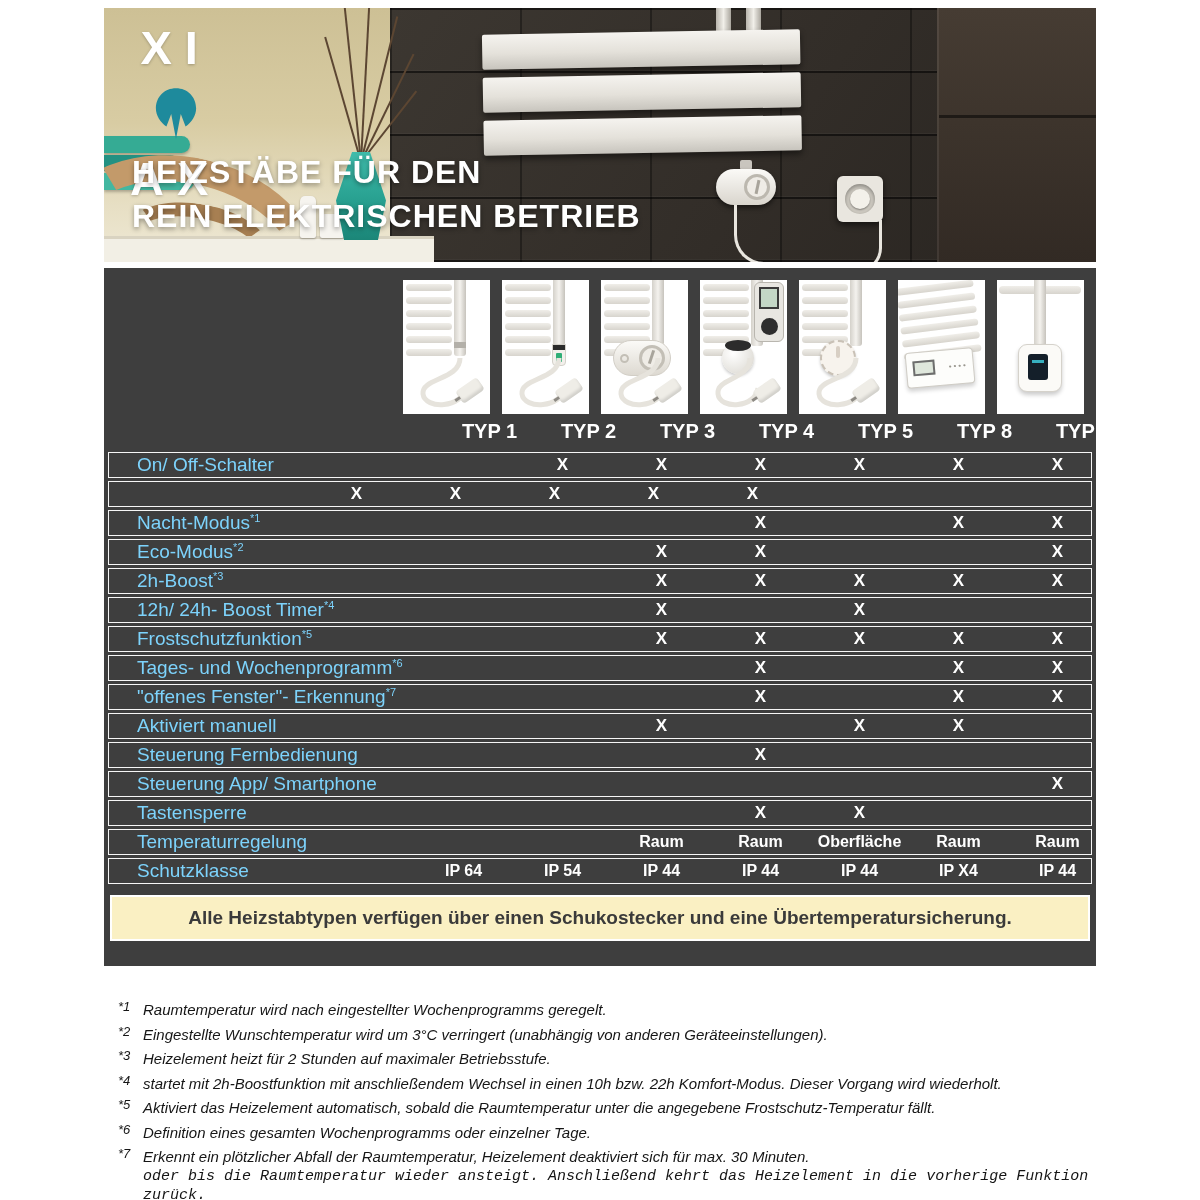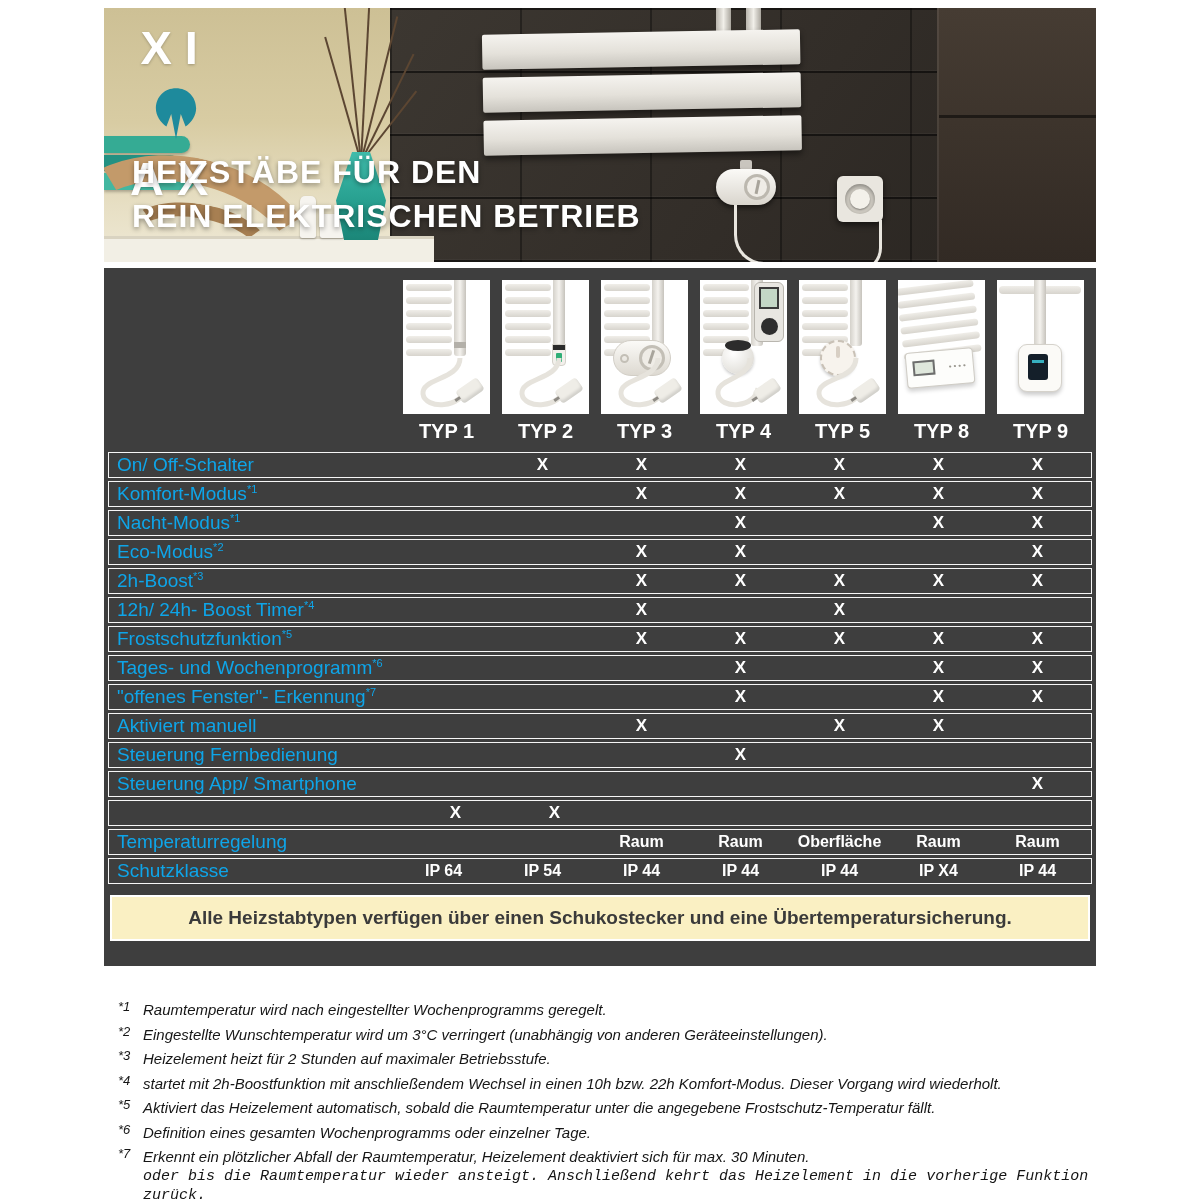--- a/index.html
+++ b/index.html
@@ -129,26 +129,26 @@
   .panel .lcd { position:absolute; left:6px; top:8px; width:22px; height:15px; background:#dfe7dc; border:2px solid #6e6e6e; }
   .panel .dots { position:absolute; right:5px; top:12px; color:#9a978f; font-size:8px; letter-spacing:2px; }
   .box7 { position:absolute; left:21px; top:64px; width:44px; height:48px; border-radius:9px;
     background:#fbfaf7; border:1px solid #d5d2cb; box-shadow:0 3px 4px rgba(0,0,0,.2); }
   .box7 .screen { position:absolute; left:9px; top:9px; width:20px; height:26px; border-radius:3px; background:#141f2a; }
   .box7 .screen::after { content:""; position:absolute; left:4px; top:6px; width:12px; height:3px; background:#37b0c0; }
   .rod.center { left:37px; }
   .topbar { position:absolute; left:2px; top:6px; width:82px; height:8px; border-radius:4px;
     background:linear-gradient(180deg,#f0eee9,#d7d4cd); }
 
-  .typlabels { display:flex; padding:6px 16px 9px 4px; }
+  .typlabels { display:flex; padding:6px 16px 9px 4px;margin-left:43px; }
   .typlabels .tl { color:#ffffff; font-weight:bold; font-size:20px; text-align:center; width:99px; flex:none; }
 
   .rowsarea { padding:0 0 0 0; }
   .frow { display:flex; align-items:center; height:26px; border:1px solid #f6f6f6; margin:0 4px 3px 4px; background:#3e3e3e; }
-  .frow .lab { width:285px; flex:none; padding-left:8px; color:#0ea5e9; font-size:19px; white-space:nowrap; }
+  .frow .lab { width:285px; flex:none; padding-left:8px; color:#7dd3fc; font-size:19px; white-space:nowrap;margin-left:20px; }
   .frow .lab sup { font-size:11px; }
   .frow .cell { width:99px; flex:none; text-align:center; color:#ffffff; font-weight:bold; font-size:17px; }
   .frow .cell.txt { font-size:16px; }
 
   .note { margin:11px 6px 0 6px; height:46px; border:2px solid #ffffff; background:#faf0c3;
     display:flex; align-items:center; justify-content:center;
     color:#3a3a3a; font-weight:bold; font-size:19px; }
 
   
   .footnotes { position:absolute; left:118px; top:1000px; width:990px; color:#151515;
@@ -359,21 +359,20 @@
         <div class="lab"><span>On/ Off-Schalter</span><sup></sup></div>
         <div class="cell"></div>
           <div class="cell">X</div>
           <div class="cell">X</div>
           <div class="cell">X</div>
           <div class="cell">X</div>
           <div class="cell">X</div>
           <div class="cell">X</div>
       </div>
       <div class="frow">
-        <div class="lab"><span>Komfort-Modus</span><sup>*1</sup></div>
         <div class="cell"></div>
           <div class="cell"></div>
           <div class="cell">X</div>
           <div class="cell">X</div>
           <div class="cell">X</div>
           <div class="cell">X</div>
           <div class="cell">X</div>
       </div>
       <div class="frow">
         <div class="lab"><span>Nacht-Modus</span><sup>*1</sup></div>
@@ -469,20 +468,21 @@
         <div class="lab"><span>Steuerung App/ Smartphone</span><sup></sup></div>
         <div class="cell"></div>
           <div class="cell"></div>
           <div class="cell"></div>
           <div class="cell"></div>
           <div class="cell"></div>
           <div class="cell"></div>
           <div class="cell">X</div>
       </div>
       <div class="frow">
+        <div class="lab"><span>Tastensperre</span><sup></sup></div>
         <div class="cell"></div>
           <div class="cell"></div>
           <div class="cell"></div>
           <div class="cell">X</div>
           <div class="cell">X</div>
           <div class="cell"></div>
           <div class="cell"></div>
       </div>
       <div class="frow">
         <div class="lab"><span>Temperaturregelung</span><sup></sup></div>

